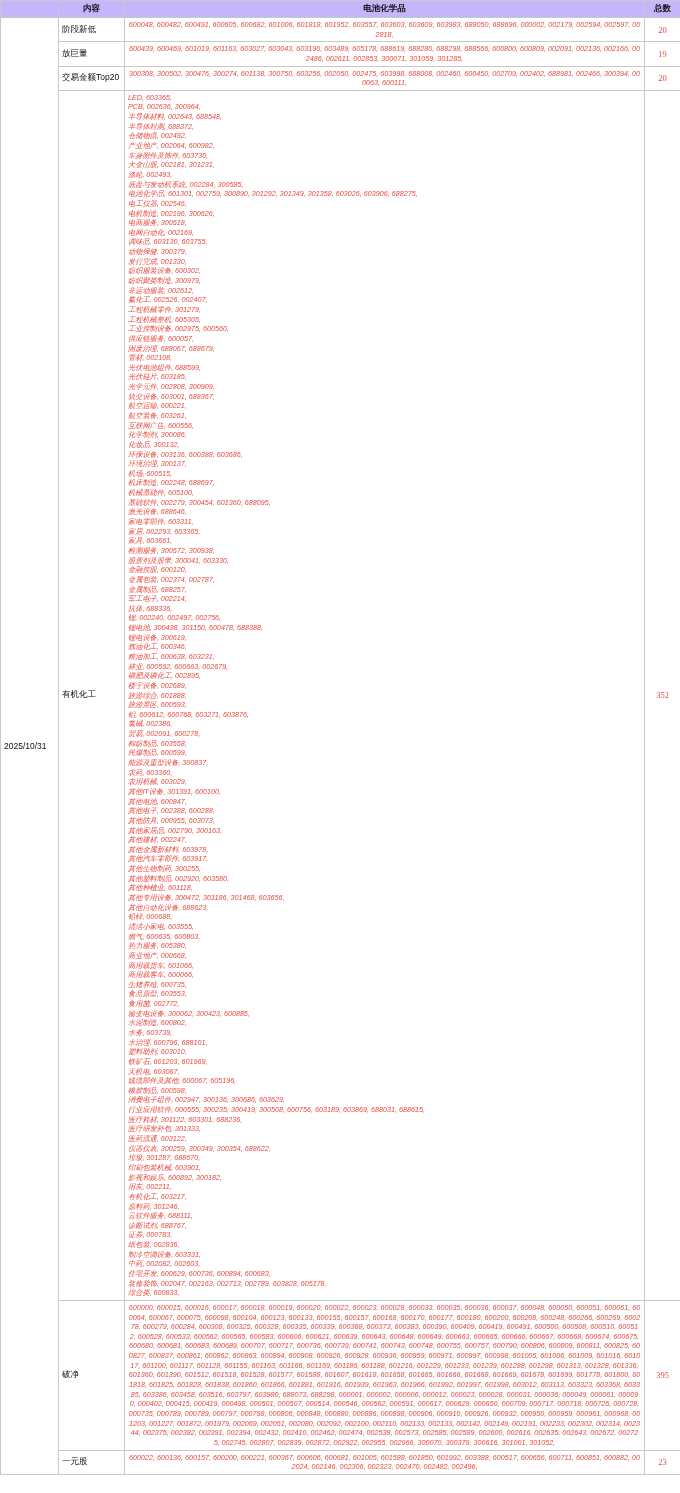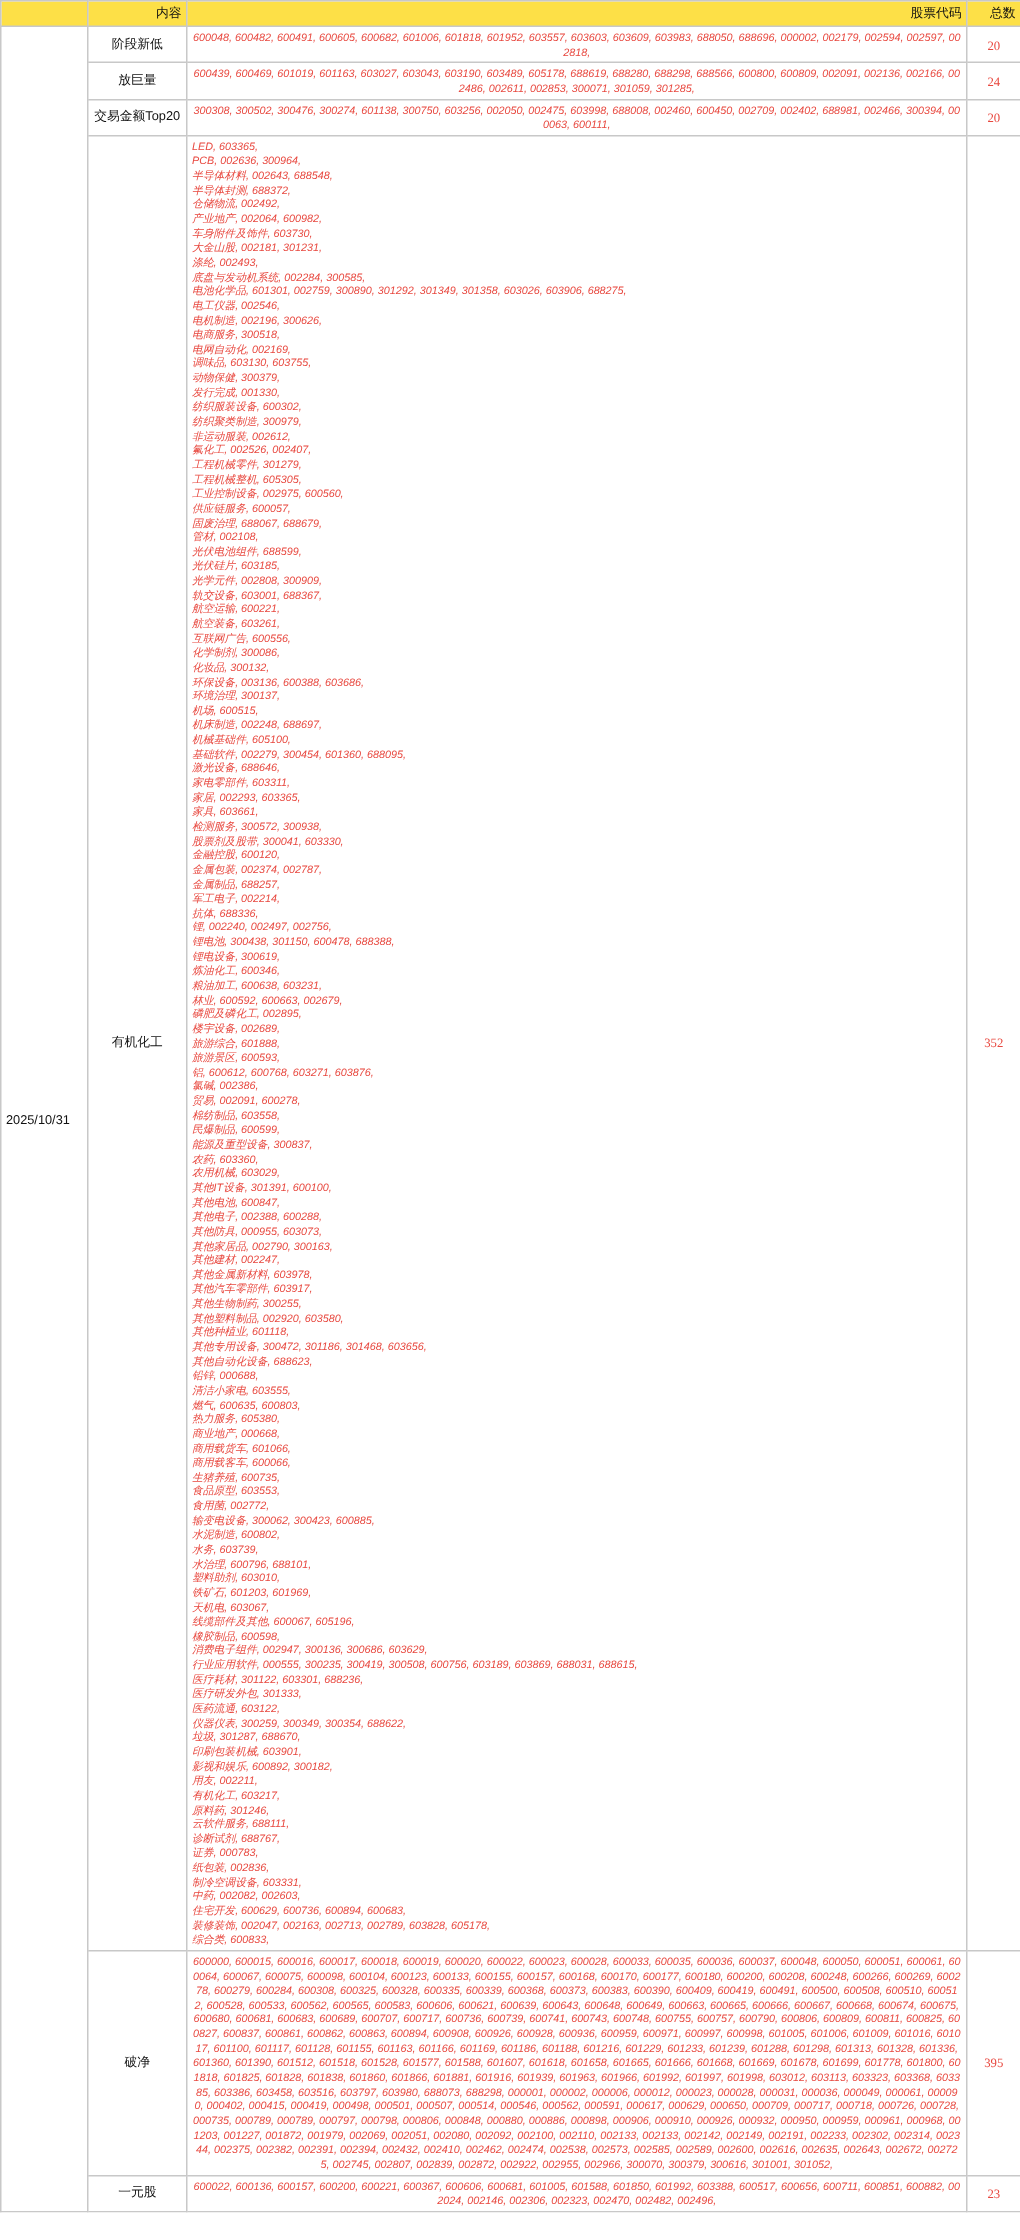--- a/index.html
+++ b/index.html
@@ -17,41 +17,40 @@
     border-collapse: collapse;
     table-layout: fixed;
   }
   #sheet td, #sheet th {
     border: 1px solid #c8c8c8;
     vertical-align: middle;
     padding: 2px 3px;
   }
   thead th {
     font-size: 8.5px;
-    font-weight: normal;
+    font-weight: bold;
     color: #111;
-    text-align: right;
-    background: #fde047;
+    text-align: center;
+    background: #c4b5fd;
     height: 16px;
   }
   col.c-date { width: 58px; }
   col.c-name { width: 66px; }
   col.c-codes { width: 520px; }
   col.c-total { width: 36px; }
 
   td.date-cell {
     font-size: 8.5px;
     color: #111;
     text-align: left;
     vertical-align: middle;
   }
   td.name-cell {
     font-size: 8.5px;
     color: #111;
-    text-align: center;
     vertical-align: middle;
   }
   td.codes-cell {
     font-size: 7.2px;
     line-height: 1.34;
     color: #e8483f;
     text-align: center;
     vertical-align: middle;
     word-break: break-all;
     padding: 2px 4px;
@@ -78,35 +77,35 @@
   <colgroup>
     <col class="c-date">
     <col class="c-name">
     <col class="c-codes">
     <col class="c-total">
   </colgroup>
   <thead>
     <tr>
       <th></th>
       <th>内容</th>
-      <th>股票代码</th>
+      <th>电池化学品</th>
       <th>总数</th>
     </tr>
   </thead>
   <tbody>
     <tr>
       <td class="date-cell" rowspan="6">2025/10/31</td>
       <td class="name-cell">阶段新低</td>
       <td class="codes-cell">600048, 600482, 600491, 600605, 600682, 601006, 601818, 601952, 603557, 603603, 603609, 603983, 688050, 688696, 000002, 002179, 002594, 002597, 002818,</td>
       <td class="total-cell">20</td>
     </tr>
     <tr>
       <td class="name-cell">放巨量</td>
       <td class="codes-cell">600439, 600469, 601019, 601163, 603027, 603043, 603190, 603489, 605178, 688619, 688280, 688298, 688566, 600800, 600809, 002091, 002136, 002166, 002486, 002611, 002853, 300071, 301059, 301285,</td>
-      <td class="total-cell">24</td>
+      <td class="total-cell">19</td>
     </tr>
     <tr>
       <td class="name-cell">交易金额Top20</td>
       <td class="codes-cell">300308, 300502, 300476, 300274, 601138, 300750, 603256, 002050, 002475, 603998, 688008, 002460, 600450, 002709, 002402, 688981, 002466, 300394, 000063, 600111,</td>
       <td class="total-cell">20</td>
     </tr>
     <tr>
       <td class="name-cell">有机化工</td>
       <td class="codes-cell left big-block" style="white-space: pre-line; margin-left: 30px;">LED, 603365,
 PCB, 002636, 300964,

